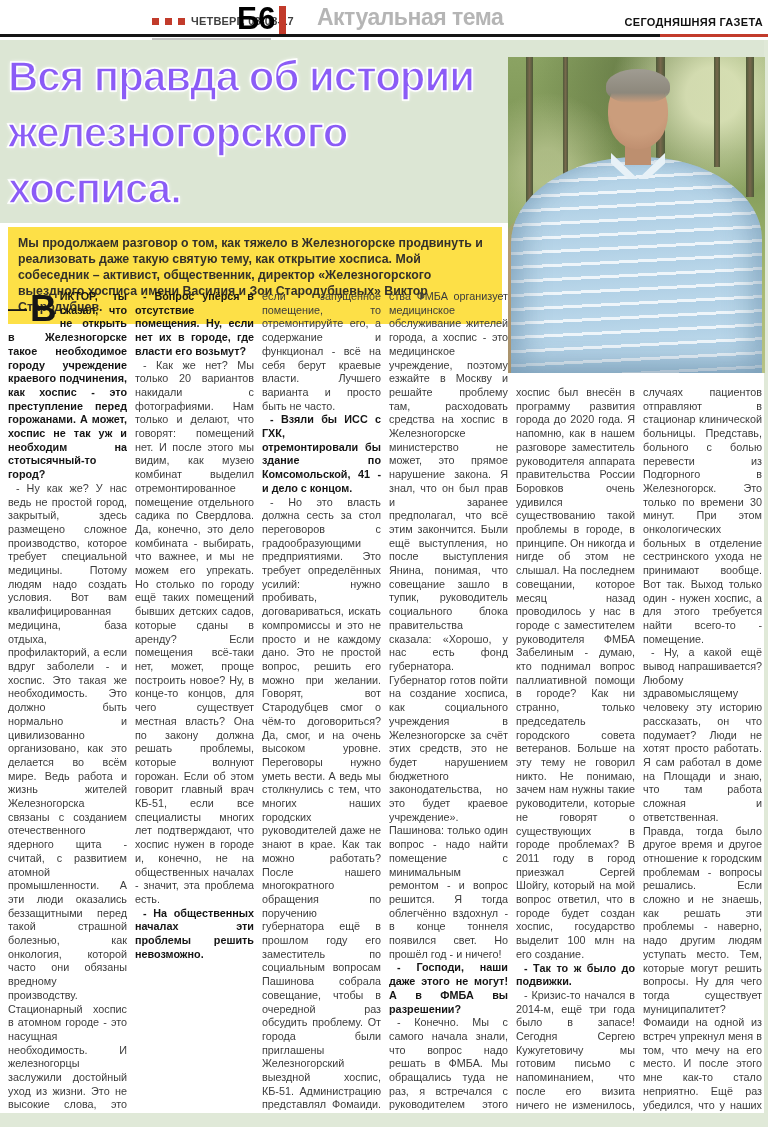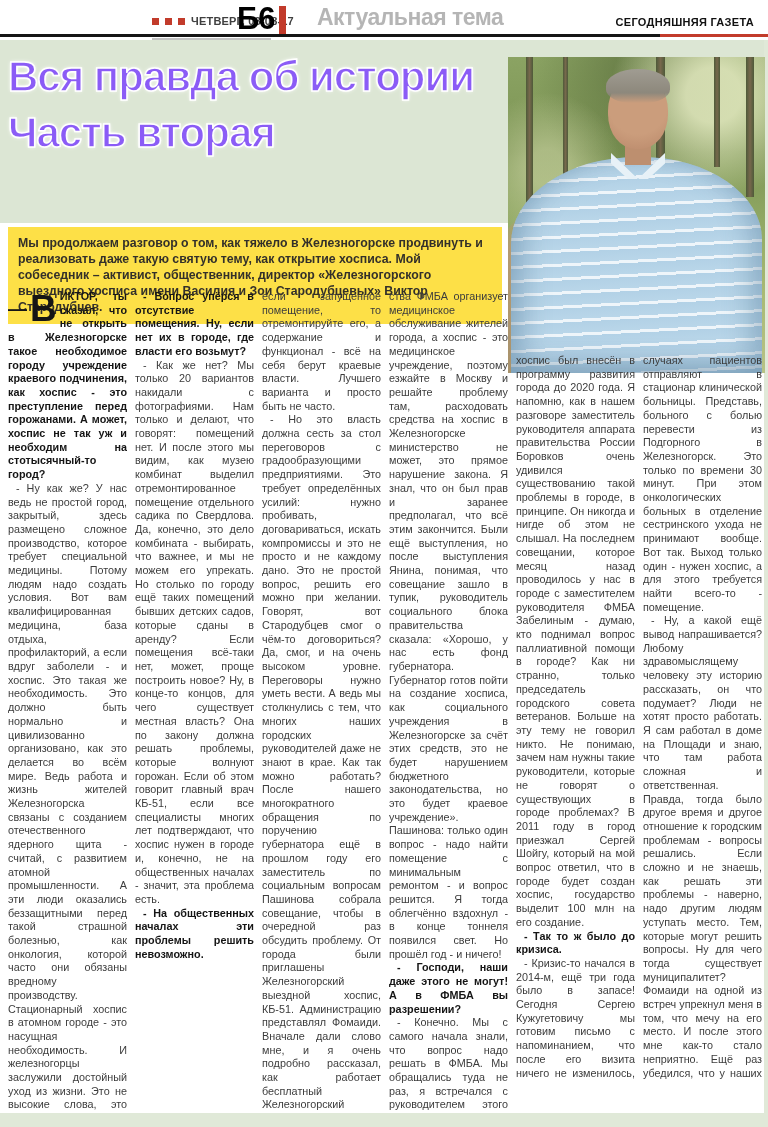--- a/index.html
+++ b/index.html
@@ -7,21 +7,21 @@
         font-family:"Liberation Sans",sans-serif;color:#3c3c3c;}
 
   
   .header{position:absolute;left:0;top:0;width:768px;height:48px;background:#fff;}
   .date-block{position:absolute;left:152px;top:15px;display:flex;align-items:center;gap:5px;}
   .sq{width:7px;height:7px;background:#c23b2b;display:inline-block;margin-right:1px;}
   .date-text{font-size:11px;font-weight:bold;color:#3f3f3f;letter-spacing:.2px;}
   .page-num{position:absolute;left:237px;top:1px;font-size:31px;font-weight:bold;color:#000000;letter-spacing:-1px;}
   .red-bar{position:absolute;left:279px;top:6px;width:7px;height:31px;background:#c23b2b;}
   .section-title{position:absolute;left:293px;top:4px;font-size:23px;font-weight:bold;color:#b5b5b5;letter-spacing:-.5px;margin-left:24px;}
-  .paper-name{position:absolute;right:14px;top:16px;font-size:11px;font-weight:bold;color:#111;letter-spacing:.3px;}
+  .paper-name{position:absolute;right:5px;top:16px;font-size:11px;font-weight:bold;color:#111;letter-spacing:.3px;}
   .rule-black{position:absolute;left:0;top:34px;width:660px;height:3px;background:#151515;}
   .rule-red{position:absolute;left:660px;top:34px;width:108px;height:3px;background:#c23b2b;}
   .gray-bar{position:absolute;left:152px;top:38px;width:119px;height:8px;background:#c2c2c2;}
 
   
   .green-band{position:absolute;left:0;top:40px;width:768px;height:183px;background:#dce6d4;}
   .right-strip{position:absolute;left:764px;top:40px;width:4px;height:1087px;background:#e0e9d8;}
   .footer-strip{position:absolute;left:0;top:1113px;width:768px;height:14px;background:#e0e9d8;}
   .headline{position:absolute;left:8px;top:49px;width:512px;
             font-weight:bold;font-size:42px;line-height:56px;letter-spacing:-1px;color:#8b5cf6;
@@ -57,21 +57,21 @@
   .man-hair{position:absolute;left:98px;top:12px;width:64px;height:34px;border-radius:50% 50% 40% 40%;
          background:linear-gradient(180deg,#a09c92 0,#8d887c 70%,rgba(141,136,124,0) 100%);}
   .man-collar{position:absolute;left:103px;top:96px;width:54px;height:26px;background:#e7f1f7;
          clip-path:polygon(0 0,50% 100%,100% 0,100% 40%,50% 135%,0 40%);}
 
   
   .columns{position:absolute;left:8px;top:290px;display:flex;gap:8px;}
   .col{width:119px;height:822px;overflow:hidden;text-align:justify;
        font-size:10.8px;line-height:13.7px;color:#3c3c3c;
        hyphens:auto;-webkit-hyphens:auto;overflow-wrap:break-word;}
-  .col.short{margin-top:64px;height:726px;}
+  .col.short{margin-top:96px;height:726px;}
   .col p{margin:0;text-indent:8px;}
   .col p.cont{text-indent:0;}
   .col p.q{font-weight:bold;color:#151515;}
   .col p.opening{text-indent:0;font-weight:bold;color:#151515;}
   .qdash{float:left;font-size:19px;line-height:38px;font-weight:bold;margin-right:3px;}
   .dropcap{float:left;font-size:37px;line-height:38px;font-weight:bold;margin:0 3px 0 0;color:#151515;}
 </style>
 </head>
 <body>
 
@@ -92,20 +92,21 @@
     <div class="rule-red"></div>
     <div class="gray-bar"></div>
   </div>
 
   <div class="green-band"></div>
   <div class="right-strip"></div>
   <div class="footer-strip"></div>
 
   <div class="headline">
     <div>Вся правда об истории</div>
+    <div>железногорского хосписа.</div>
     <div>Часть вторая</div>
   </div>
 
   <div class="lead-box">Мы продолжаем разговор о том, как тяжело в Железногорске продвинуть и реализовать даже такую святую тему, как открытие хосписа. Мой собеседник – активист, общественник, директор «Железногорского выездного хосписа имени Василия и Зои Стародубцевых» Виктор Стародубцев.</div>
 
   <div class="photo">
     <div class="ph-light"></div>
     <div class="trunk t1"></div>
     <div class="trunk t2"></div>
     <div class="trunk t3"></div>
@@ -124,30 +125,31 @@
         <p class="opening"><span class="qdash">—</span><span class="dropcap">В</span>ИКТОР, ты сказал, что не открыть в Железногорске такое необходимое городу учреждение краевого подчинения, как хоспис - это преступление перед горожанами. А может, хоспис не так уж и необходим на стотысячный-то город?</p>
         <p>- Ну как же? У нас ведь не простой город, закрытый, здесь размещено сложное производство, которое требует специальной медицины. Потому людям надо создать условия. Вот вам квалифицированная медицина, база отдыха, профилакторий, а если вдруг заболели - и хоспис. Это такая же необходимость. Это должно быть нормально и цивилизованно организовано, как это делается во всём мире. Ведь работа и жизнь жителей Железногорска связаны с созданием отечественного ядерного щита - считай, с развитием атомной промышленности. А эти люди оказались беззащитными перед такой страшной болезнью, как онкология, которой часто они обязаны вредному производству. Стационарный хоспис в атомном городе - это насущная необходимость. И железногорцы заслужили достойный уход из жизни. Это не высокие слова, это действительно так. Они как истинные патриоты, энтузиасты, всю свою жизнь посвятили обороноспособности своей Родины, в городе, где онкология по умолчанию является профессиональным заболеванием. Это факты, которые не требуют доказательств. В последнее время Железногорск стали позиционировать, как город комфортного проживания. Какое тут комфортное проживание, если в городе нет учреждения для тяжелобольных людей, нет хосписа. Когда мы начинали наш проект - понимали, что вступаем в противоречие с системой. И, тем не менее, пошли на это, потому что знали - городу нужен хоспис и нужны хоть какие-то подвижки. И потому реализовали наши проекты</p>
       </div>
     <div class="col">
         <p class="q">- Вопрос упёрся в отсутствие помещения. Ну, если нет их в городе, где власти его возьмут?</p>
         <p>- Как же нет? Мы только 20 вариантов накидали с фотографиями. Нам только и делают, что говорят: помещений нет. И после этого мы видим, как музею комбинат выделил отремонтированное помещение отдельного садика по Свердлова. Да, конечно, это дело комбината - выбирать, что важнее, и мы не можем его упрекать. Но столько по городу ещё таких помещений бывших детских садов, которые сданы в аренду? Если помещения всё-таки нет, может, проще построить новое? Ну, в конце-то концов, для чего существует местная власть? Она по закону должна решать проблемы, которые волнуют горожан. Если об этом говорит главный врач КБ-51, если все специалисты многих лет подтверждают, что хоспис нужен в городе и, конечно, не на общественных началах - значит, эта проблема есть.</p>
         <p class="q">- На общественных началах эти проблемы решить невозможно.</p>
       </div>
     <div class="col">
         <p class="cont">если запущенное помещение, то отремонтируйте его, а содержание и функционал - всё на себя берут краевые власти. Лучшего варианта и просто быть не часто.</p>
+        <p class="q">- Взяли бы ИСС с ГХК, отремонтировали бы здание по Комсомольской, 41 - и дело с концом.</p>
         <p>- Но это власть должна сесть за стол переговоров с градообразующими предприятиями. Это требует определённых усилий: нужно пробивать, договариваться, искать компромиссы и это не просто и не каждому дано. Это не простой вопрос, решить его можно при желании. Говорят, вот Стародубцев смог о чём-то договориться? Да, смог, и на очень высоком уровне. Переговоры нужно уметь вести. А ведь мы столкнулись с тем, что многих наших городских руководителей даже не знают в крае. Как так можно работать? После нашего многократного обращения по поручению губернатора ещё в прошлом году его заместитель по социальным вопросам Пашинова собрала совещание, чтобы в очередной раз обсудить проблему. От города были приглашены Железногорский выездной хоспис, КБ-51. Администрацию представлял Фомаиди. Вначале дали слово мне, и я очень подробно рассказал, как работает бесплатный Железногорский хоспис, моё выступление дополнил брат, который является главным врачом хосписа. Было много вопросов к нам, интересовали все детали: на каких принципах оказывается помощь, кто поддерживает, какой охват больных и оборот средств. Тогда замгубернатора обратилась ко всем присутствующим с предложением высказаться. И вот взял слово министр здравоохранения Янин и позиция его ведомства сразу стала понятна: территория ЗАТО не входит в сферу деятельности министерства здравоохранения края, а подчиняется ФМБА России в Москве, по распоряжению федерального правитель-</p>
       </div>
     <div class="col">
         <p class="cont">ства ФМБА организует медицинское обслуживание жителей города, а хоспис - это медицинское учреждение, поэтому езжайте в Москву и решайте проблему там, расходовать средства на хоспис в Железногорске министерство не может, это прямое нарушение закона. Я знал, что он был прав и заранее предполагал, что всё этим закончится. Были ещё выступления, но после выступления Янина, понимая, что совещание зашло в тупик, руководитель социального блока правительства сказала: «Хорошо, у нас есть фонд губернатора. Губернатор готов пойти на создание хосписа, как социального учреждения в Железногорске за счёт этих средств, это не будет нарушением бюджетного законодательства, но это будет краевое учреждение». Пашинова: только один вопрос - надо найти помещение с минимальным ремонтом - и вопрос решится. Я тогда облегчённо вздохнул - в конце тоннеля появился свет. Но прошёл год - и ничего!</p>
         <p class="q">- Господи, наши даже этого не могут! А в ФМБА вы разрешении?</p>
         <p>- Конечно. Мы с самого начала знали, что вопрос надо решать в ФМБА. Мы обращались туда не раз, я встречался с руководителем этого ведомства Уйбой, когда он приезжал в Красноярск. Но он открещивается от этой проблемы, говоря, что у Агентства другие задачи, что они занимаются организацией медицинской помощи людей, которые работают на сложном производстве, и в их функционал это не входит. Сколько за эти шесть лет прошло всяких совещаний в Железногорске и сколько провели времени в командировках и глава ЗАТО, и глава администрации, и руководители градообразующих предприятий - ни разу проблема паллиативной помощи не была поднята на должном уровне, как острая и нуждающаяся в скорейшем разрешении. Несмотря на то, что</p>
       </div>
     <div class="col short">
         <p class="cont">хоспис был внесён в программу развития города до 2020 года. Я напомню, как в нашем разговоре заместитель руководителя аппарата правительства России Боровков очень удивился существованию такой проблемы в городе, в принципе. Он никогда и нигде об этом не слышал. На последнем совещании, которое месяц назад проводилось у нас в городе с заместителем руководителя ФМБА Забелиным - думаю, кто поднимал вопрос паллиативной помощи в городе? Как ни странно, только председатель городского совета ветеранов. Больше на эту тему не говорил никто. Не понимаю, зачем нам нужны такие руководители, которые не говорят о существующих в городе проблемах? В 2011 году в город приезжал Сергей Шойгу, который на мой вопрос ответил, что в городе будет создан хоспис, государство выделит 100 млн на его создание.</p>
-        <p class="q">- Так то ж было до кризиса.</p>
+        <p class="q">- Так то ж было до подвижки.</p>
         <p>- Кризис-то начался в 2014-м, ещё три года было в запасе! Сегодня Сергею Кужугетовичу мы готовим письмо с напоминанием, что после его визита ничего не изменилось, и вопрос так и не решён. Правда, после этого появилось отделение сестринского ухода на 15 человек в Подгорном, это было большой удачей. Но сегодня попасть туда, в силу того, что мест там катастрофически не хватает - очень сложно. Пребывание в нём платное - 14 000 рублей. Там очередь, и сейчас записывают уже на октябрь. Так что можно не дождаться очереди и умереть. В отделении сестринского ухода не снимают боль, там для этого нет ни специальных средств, ни условий. Там только уход. В сложных</p>
       </div>
     <div class="col short">
         <p class="cont">случаях пациентов отправляют в стационар клинической больницы. Представь, больного с болью перевести из Подгорного в Железногорск. Это только по времени 30 минут. При этом онкологических больных в отделение сестринского ухода не принимают вообще. Вот так. Выход только один - нужен хоспис, а для этого требуется найти всего-то - помещение.</p>
         <p>- Ну, а какой ещё вывод напрашивается? Любому здравомыслящему человеку эту историю рассказать, он что подумает? Люди не хотят просто работать. Я сам работал в доме на Площади и знаю, что там работа сложная и ответственная. Правда, тогда было другое время и другое отношение к городским проблемам - вопросы решались. Если сложно и не знаешь, как решать эти проблемы - наверно, надо другим людям уступать место. Тем, которые могут решить вопросы. Ну для чего тогда существует муниципалитет? Фомаиди на одной из встреч упрекнул меня в том, что мечу на его место. И после этого мне как-то стало неприятно. Ещё раз убедился, что у наших руководителей в приоритете не решение городских проблем, а только своё кресло. Откровенно говоря, сегодня мы возлагаем большие надежды на наших депутатов Законодательного собрания края Алексея Кулеша, Петра Михайловича Гаврилова и Егора Бондаренко. Перед выборами мы всем им давали наказ избирателей открыть хоспис, потом просили обеспечить депутатский контроль в решении этой проблемы. Надо сказать, что Гаврилов помогает нам с самого начала. Он все эти пять лет оплачивает за счёт личных средств</p>
       </div>
   </div>
 
 </div>
 

